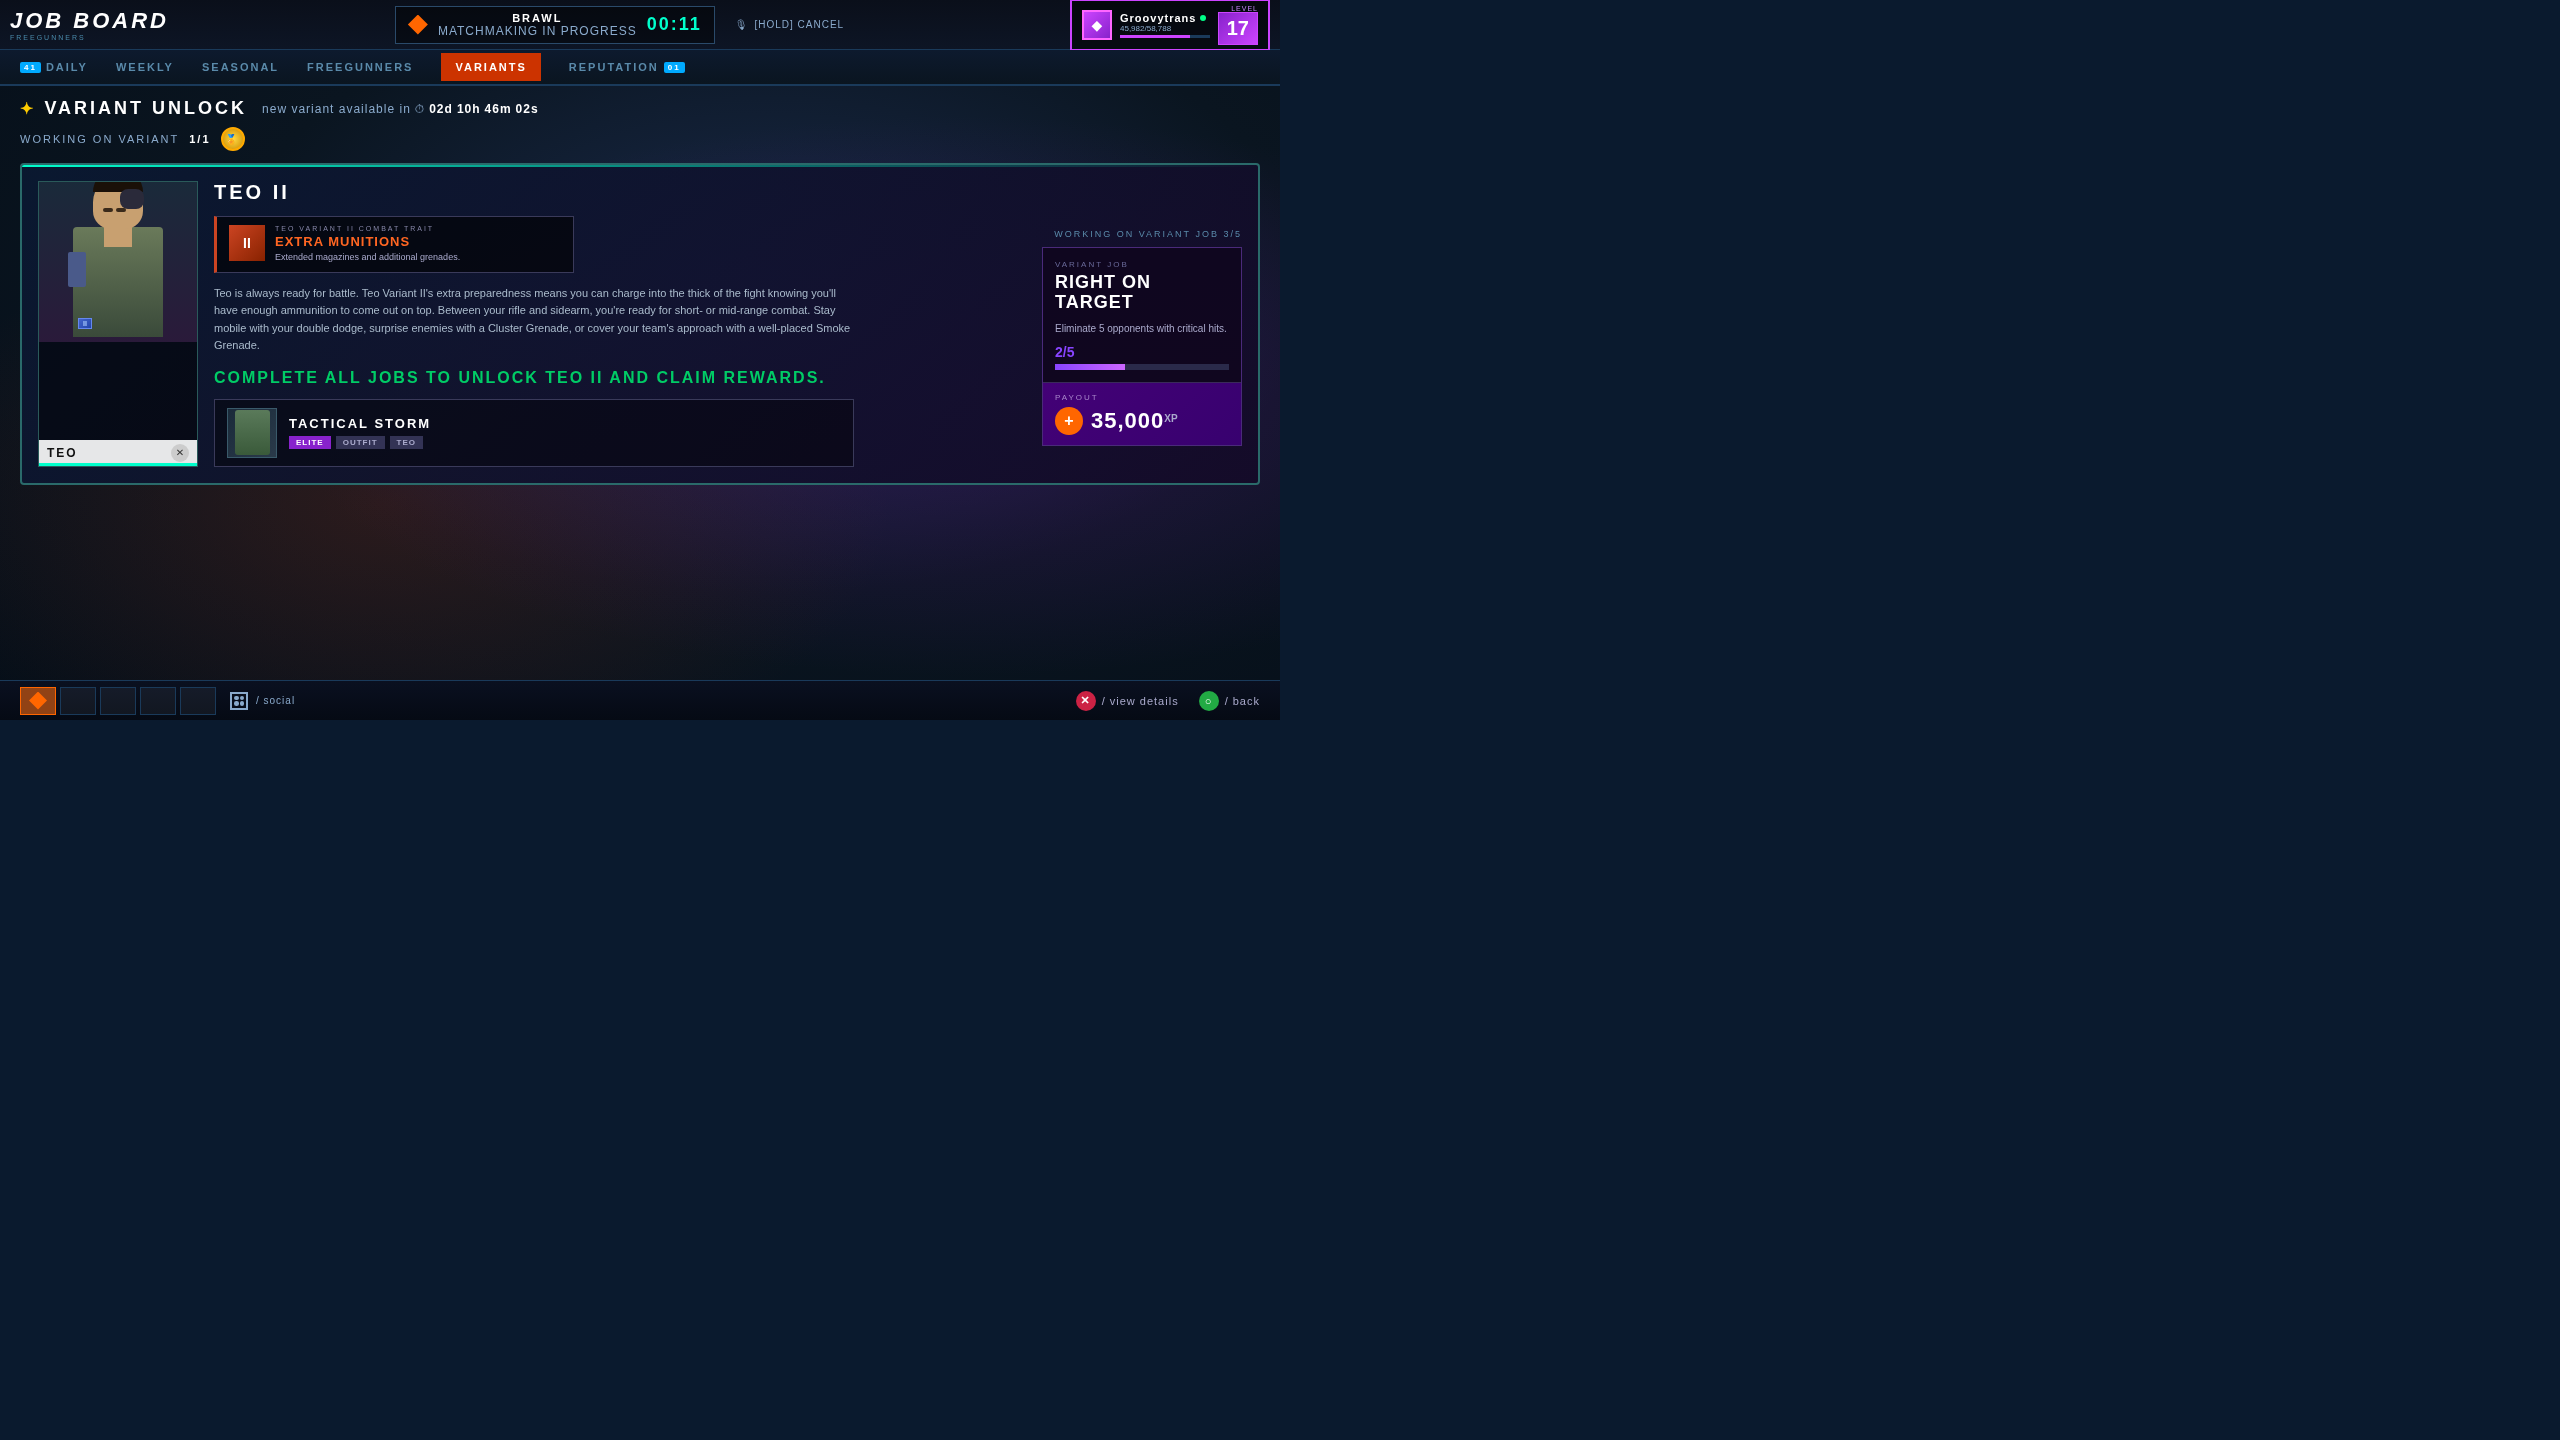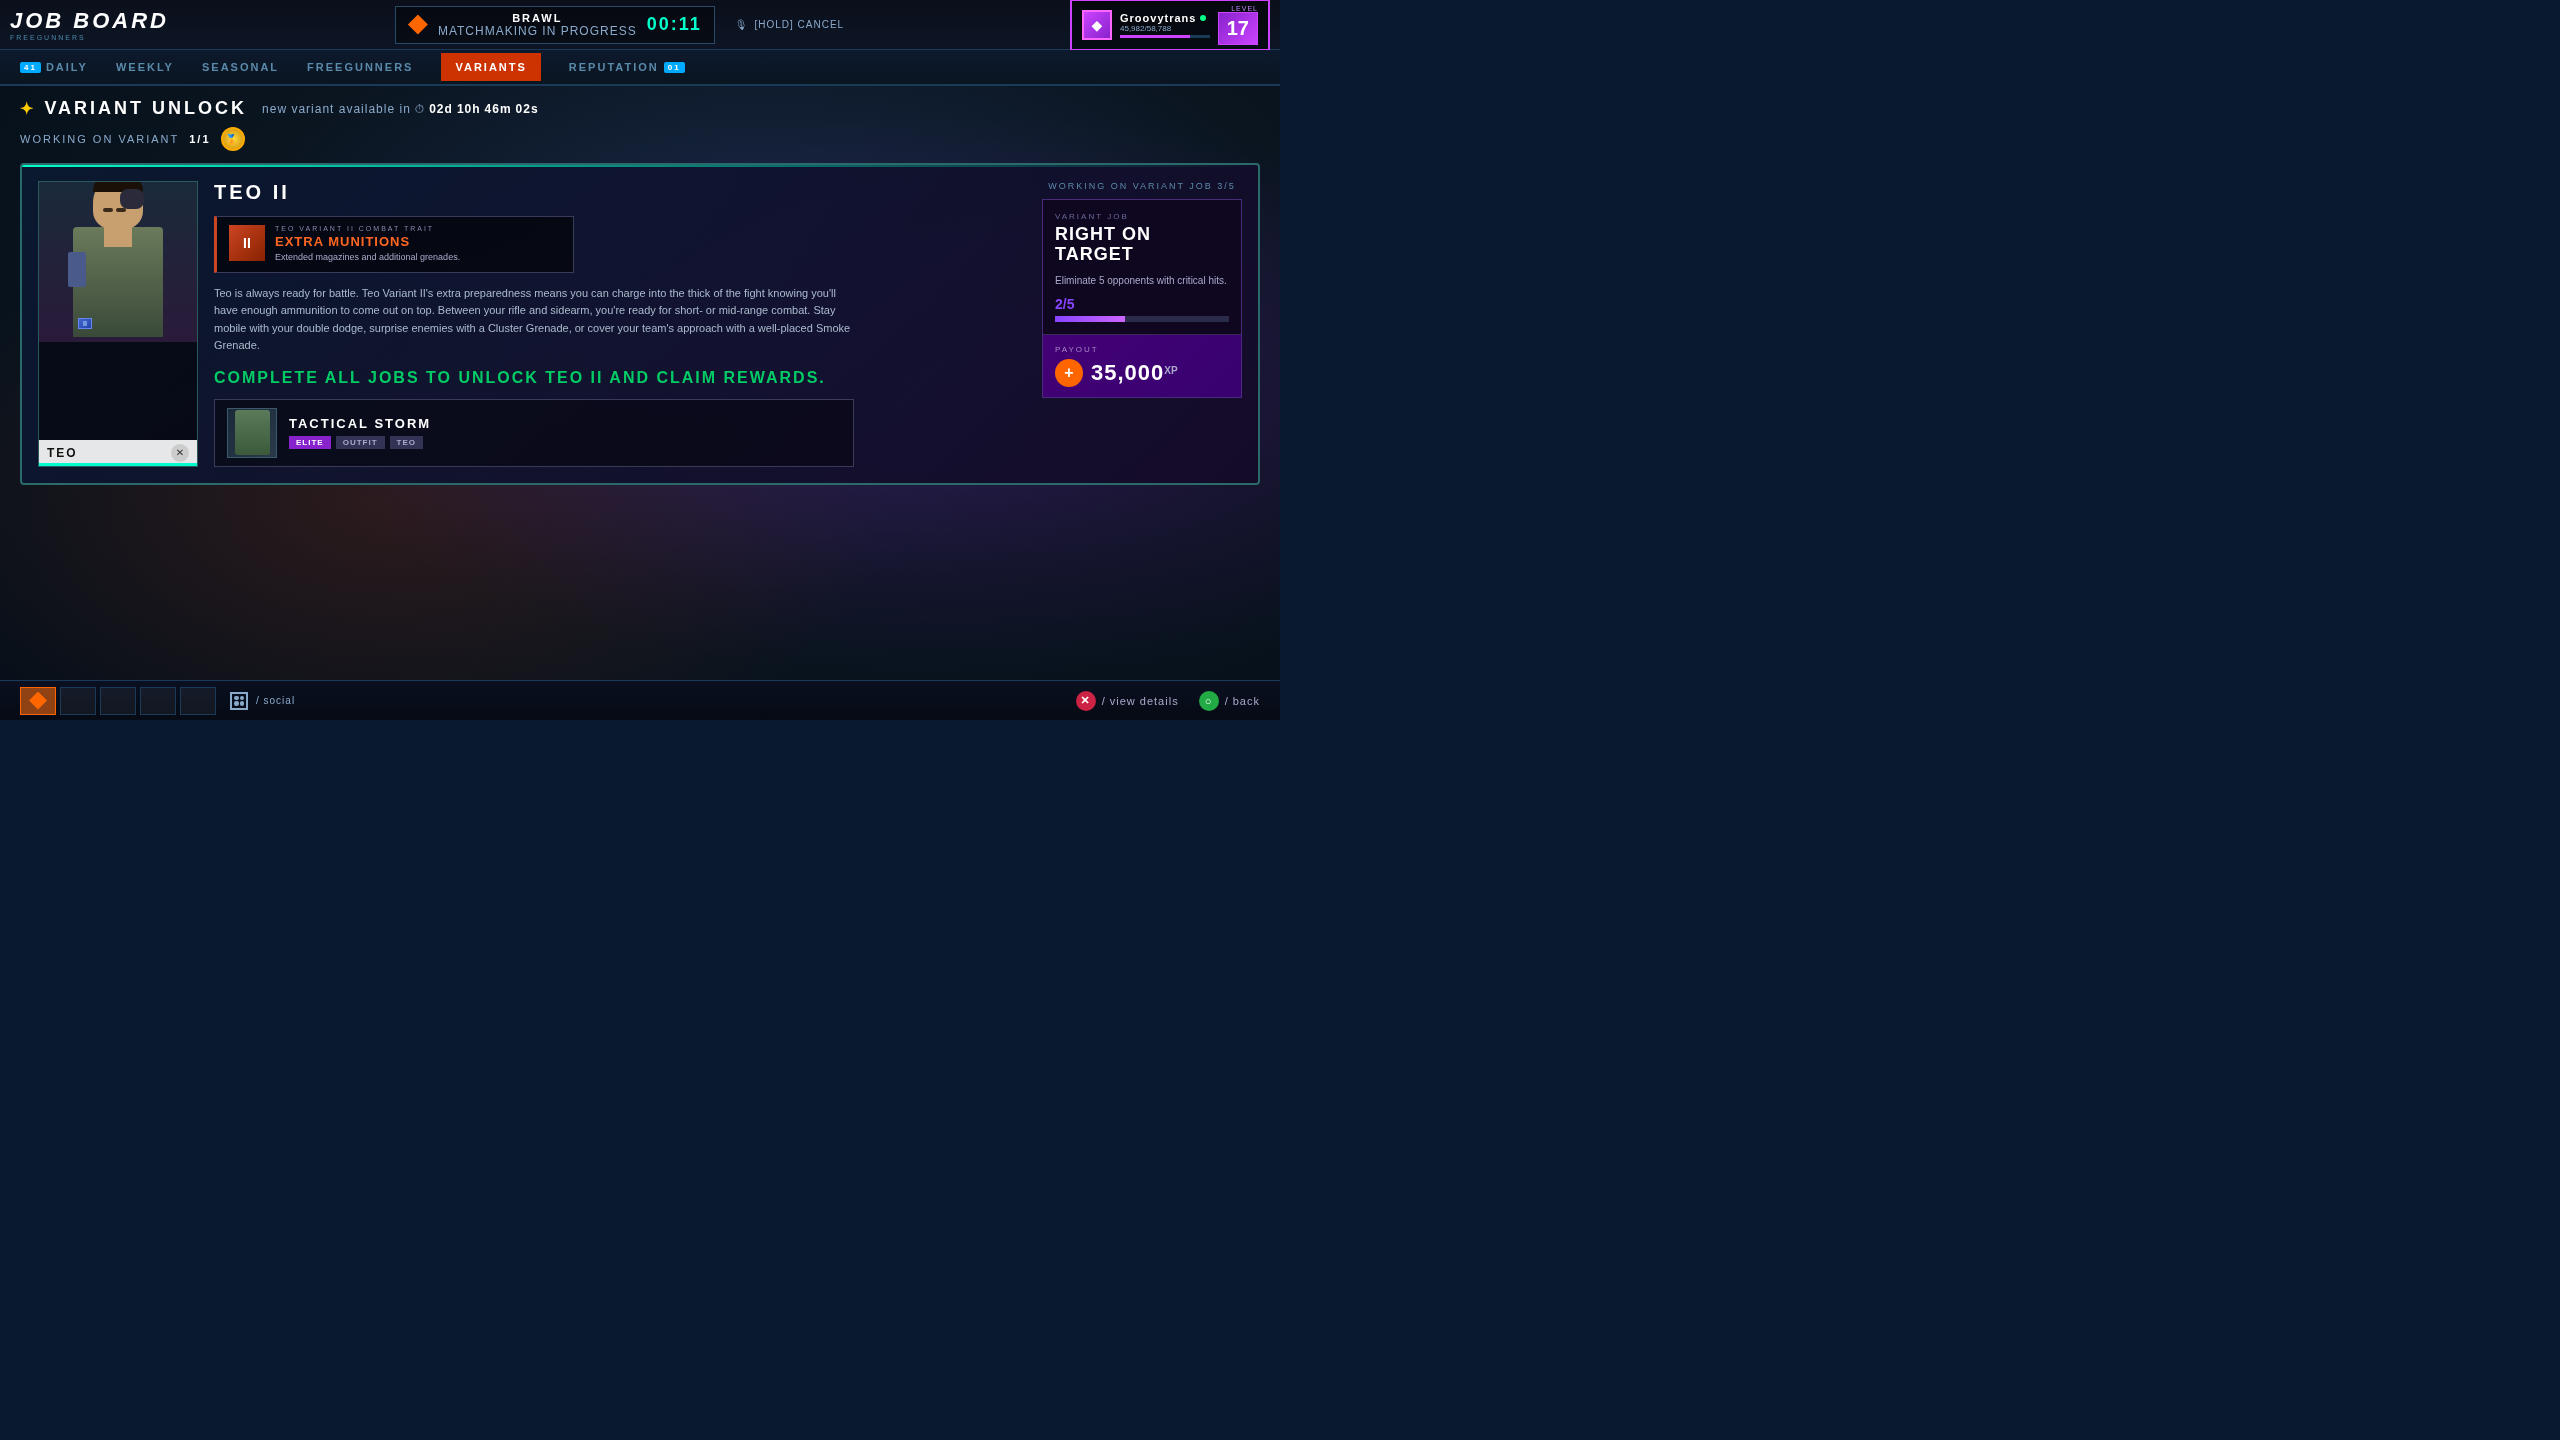--- a/index.html
+++ b/index.html
@@ -568,22 +568,23 @@
     .variant-job-panel {
       width: 200px;
       flex-shrink: 0;
     }
 
     .variant-job-label {
       font-size: 9px;
       color: #5a8aaa;
       letter-spacing: 2px;
       text-transform: uppercase;
-      text-align: center;
+      text-align: right;
       margin-bottom: 8px;
+      margin-top: 48px;
     }
 
     .variant-job-card {
       background: rgba(15, 5, 30, 0.9);
       border: 1px solid #4a2a7a;
       position: relative;
     }
 
     .job-card-header {
       padding: 12px;

